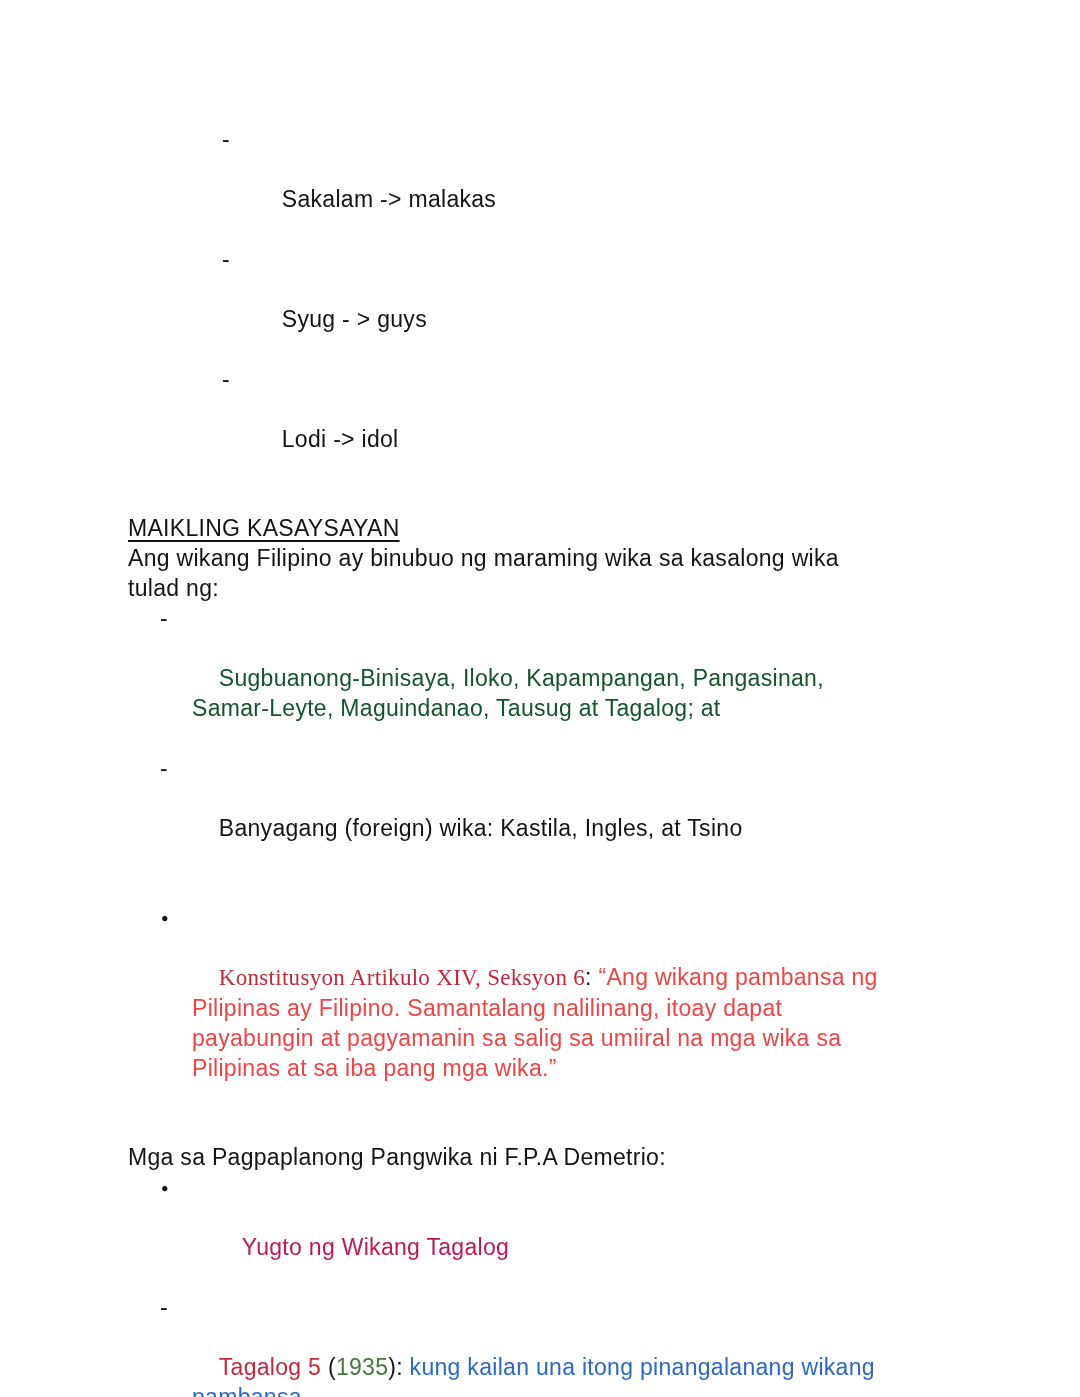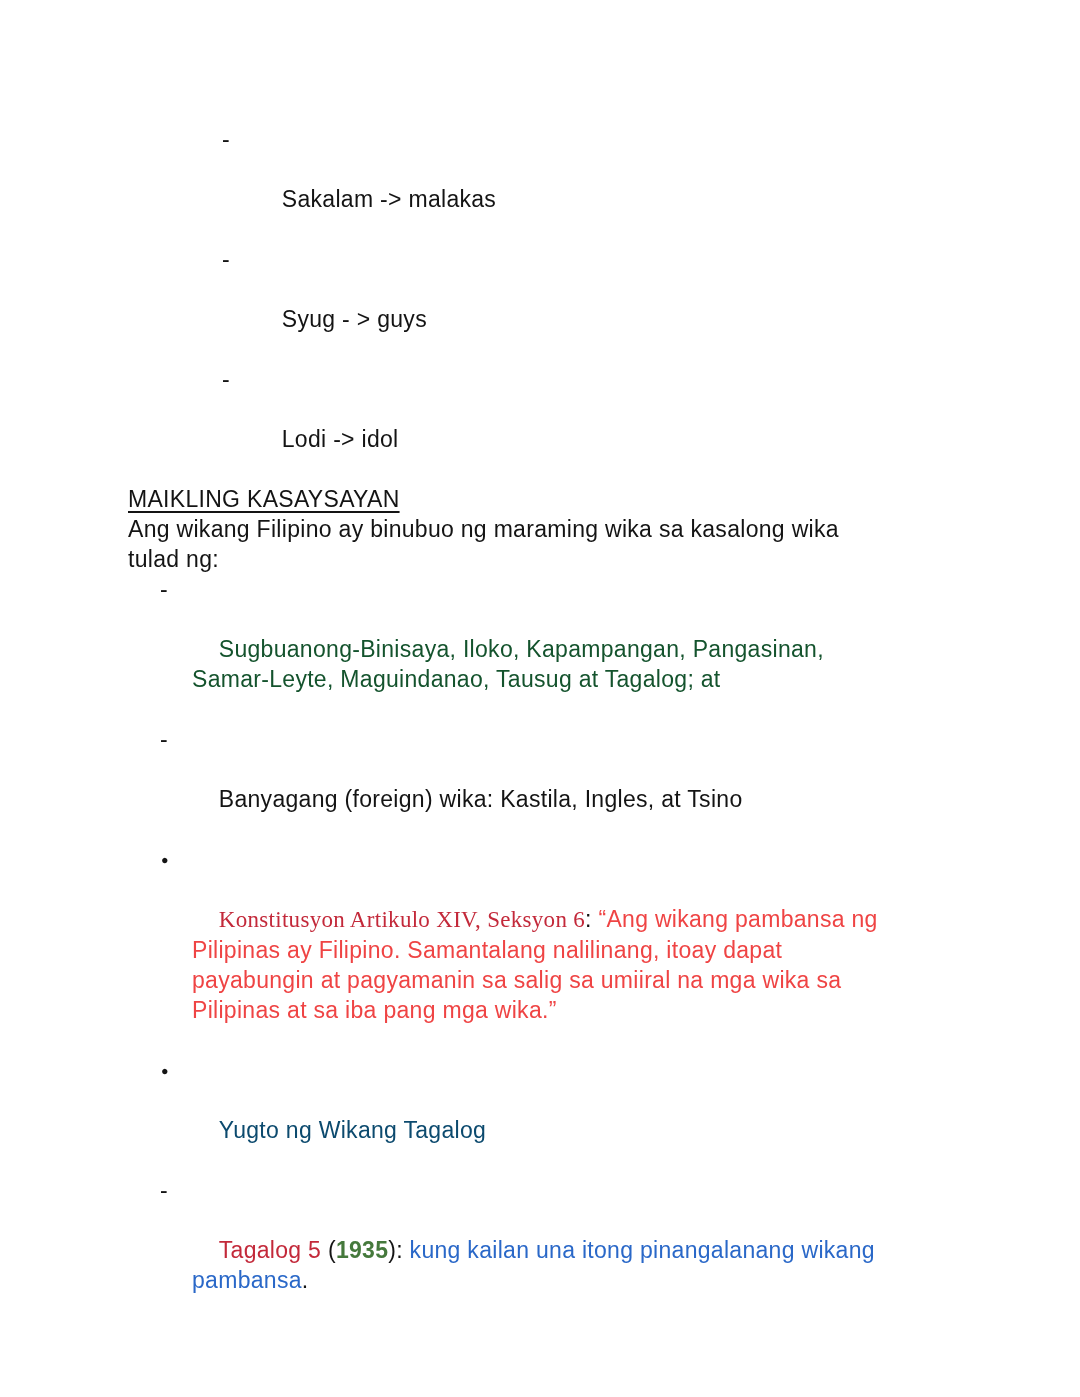--- a/index.html
+++ b/index.html
@@ -27,21 +27,21 @@
   .lvl1d { padding-left:64px; }
   .lvl1d > .mk { left:32px; }
   
   .lvl1b { padding-left:64px; }
   .lvl1b > .mk { left:33px; top:1px; font-size:12.5px; }
   .heading {
     text-decoration:underline;
     text-underline-offset:4px;
     text-decoration-thickness:2px;
   }
-  .gap { }
+  .gap { margin-top:29px; }
 </style>
 </head>
 <body>
 
 <div class="page">
 
   <div class="li lvl2">
     <span class="mk">-</span>
     <span><span style="color: rgb(20, 20, 20); text-align: center;">Sakalam -&gt; malakas</span></span>
   </div>
@@ -69,24 +69,25 @@
   </div>
 
   <div class="li lvl1b gap">
     <span class="mk">●</span>
     <span><span style="color: rgb(195, 41, 58); font-family: Liberation Serif, serif;">Konstitusyon Artikulo XIV, Seksyon 6</span><span style="color: rgb(20, 20, 20);">: </span><span style="color: #ef4444;">“Ang wikang pambansa ng
 Pilipinas ay Filipino. Samantalang nalilinang, itoay dapat
 payabungin at pagyamanin sa salig sa umiiral na mga wika sa
 Pilipinas at sa iba pang mga wika.”</span></span>
   </div>
 
+  <div class="para gap"><span style="color: rgb(20, 20, 20);">Mga sa Pagpaplanong Pangwika ni F.P.A Demetrio:</span></div>
 
   <div class="li lvl1b">
     <span class="mk">●</span>
-    <span><span style="color: #0c4a6e;">Yugto ng Wikang Tagalog</span></span>
+    <span><span style="color: #be185d; margin-left: 23px;">Yugto ng Wikang Tagalog</span></span>
   </div>
   <div class="li lvl1d">
     <span class="mk">-</span>
-    <span><span style="color: rgb(195, 41, 58);">Tagalog 5 </span><span style="color: rgb(20, 20, 20);">(</span><span style="color: rgb(69, 121, 60); font-weight: bold;">1935</span><span style="color: rgb(20, 20, 20);">): </span><span style="color: rgb(42, 104, 200);">kung kailan una itong pinangalanang wikang
+    <span><span style="color: rgb(195, 41, 58);">Tagalog 5 </span><span style="color: rgb(20, 20, 20);">(</span><span style="color: rgb(69, 121, 60);">1935</span><span style="color: rgb(20, 20, 20);">): </span><span style="color: rgb(42, 104, 200);">kung kailan una itong pinangalanang wikang
 pambansa</span><span style="color: rgb(20, 20, 20);">.</span></span>
   </div>
 
 </div>
 
 </body></html>

